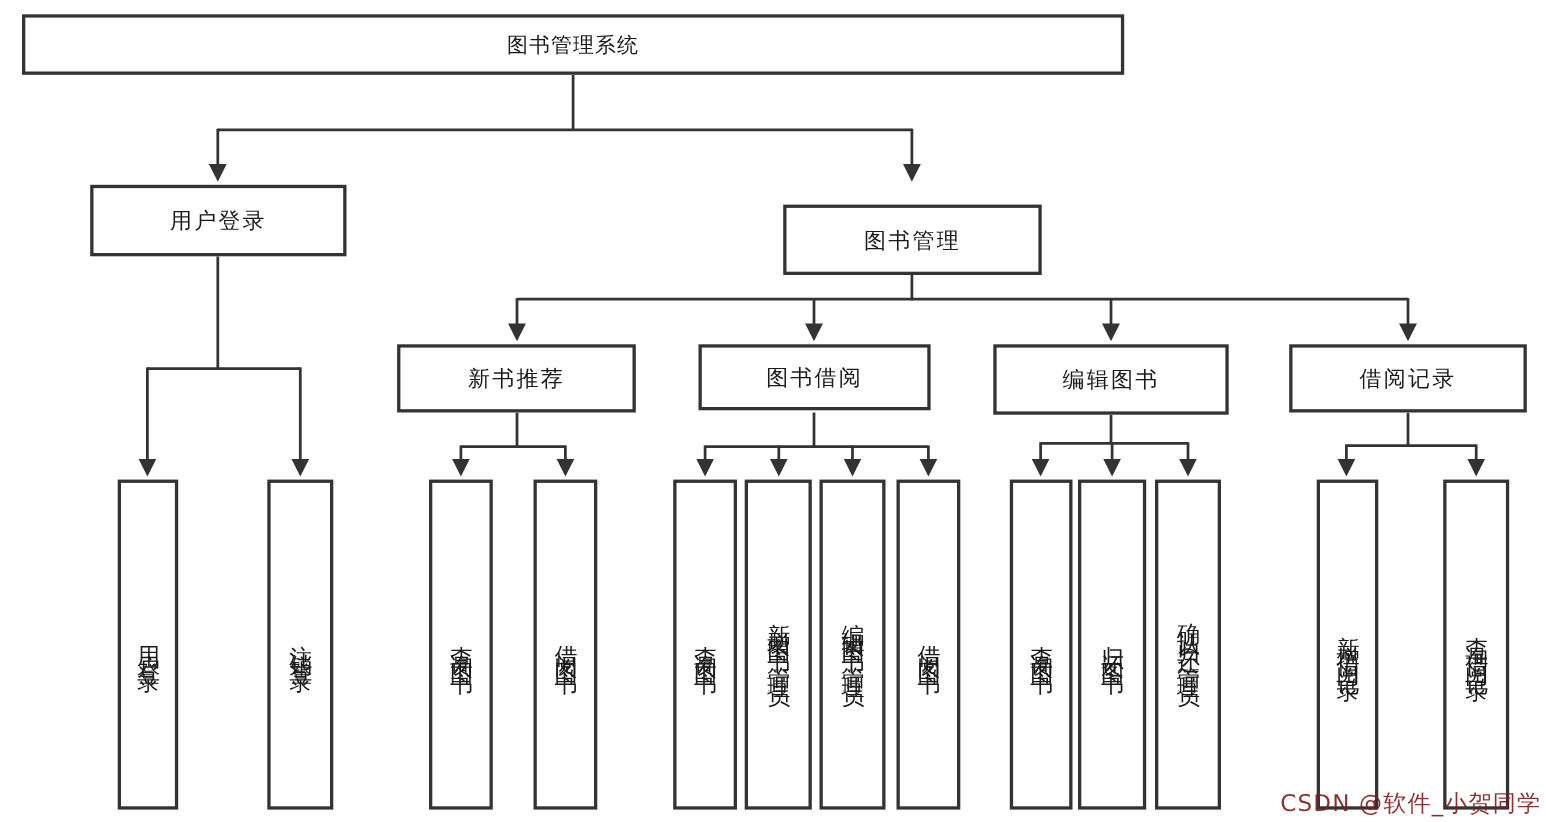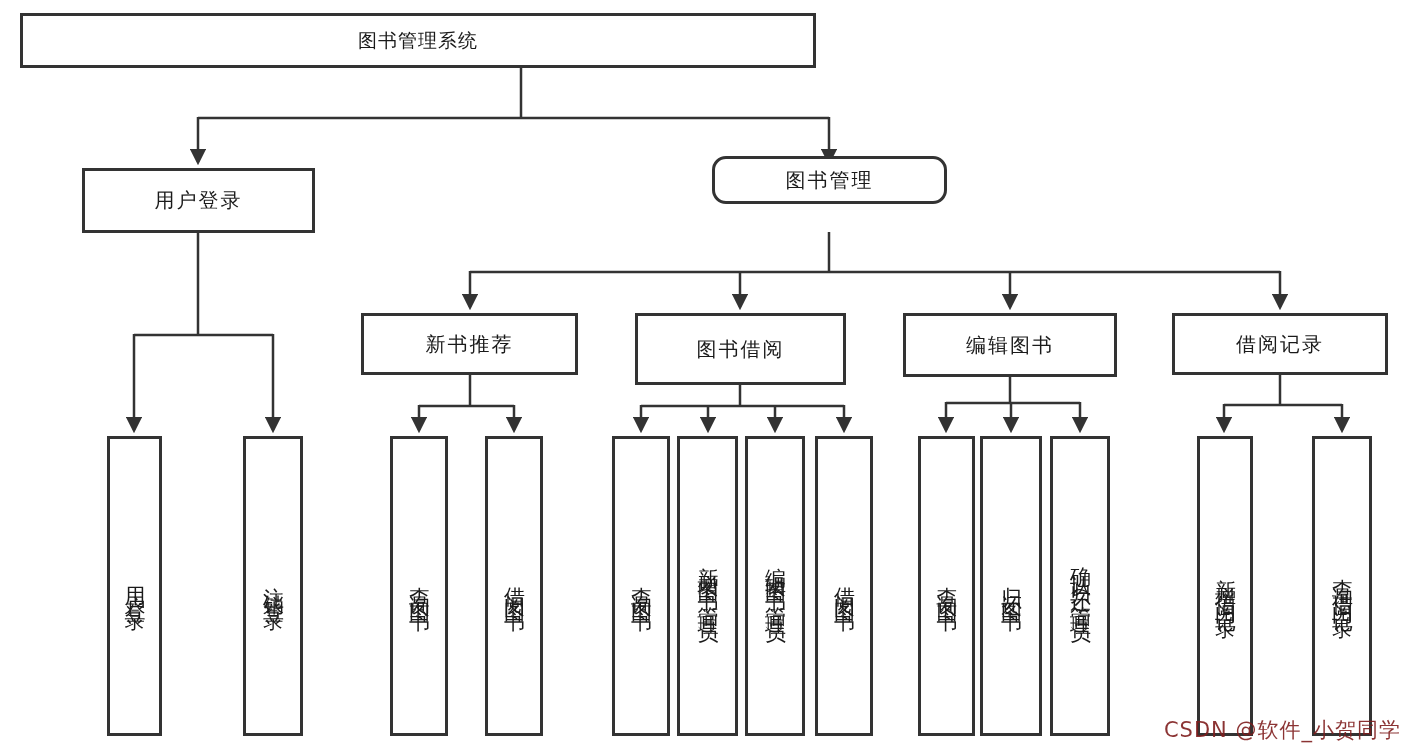--- a/index.html
+++ b/index.html
@@ -109,35 +109,35 @@
       <path d="M1011,402 L1011,430" marker-end="url(#arrow)"></path>
       <path d="M1080,402 L1080,430" marker-end="url(#arrow)"></path>
 
       <path d="M1280,375 L1280,406"></path>
       <path d="M1224,405 L1342,405"></path>
       <path d="M1224,404 L1224,430" marker-end="url(#arrow)"></path>
       <path d="M1342,404 L1342,430" marker-end="url(#arrow)"></path>
     </g>
   </svg>
 
-  <div class="node hnode root" style="left:20px; top:13px; width:796px; height:55px;">
+  <div class="node hnode root" style="left:20px; top:13px; width:1002px; height:55px;">
     <span class="label">图书管理系统</span>
   </div>
 
   <div class="node hnode" style="left:82px; top:168px; width:233px; height:65px;">
     <span class="label">用户登录</span>
   </div>
-  <div class="node hnode" style="left:712px; top:156px; width:235px; height:48px;border-radius:14px;">
+  <div class="node hnode" style="left:712px; top:186px; width:235px; height:64px;">
     <span class="label">图书管理</span>
   </div>
 
   <div class="node hnode" style="left:361px; top:313px; width:217px; height:62px;font-family:Liberation Serif, serif;">
     <span class="label">新书推荐</span>
   </div>
-  <div class="node hnode" style="left:635px; top:313px; width:211px; height:72px;">
+  <div class="node hnode" style="left:635px; top:313px; width:211px; height:60px;">
     <span class="label">图书借阅</span>
   </div>
   <div class="node hnode" style="left:903px; top:313px; width:214px; height:64px;">
     <span class="label">编辑图书</span>
   </div>
   <div class="node hnode" style="left:1172px; top:313px; width:216px; height:62px;">
     <span class="label">借阅记录</span>
   </div>
 
   <div class="node vnode" style="left:107px; top:436px; width:55px; height:300px;">

